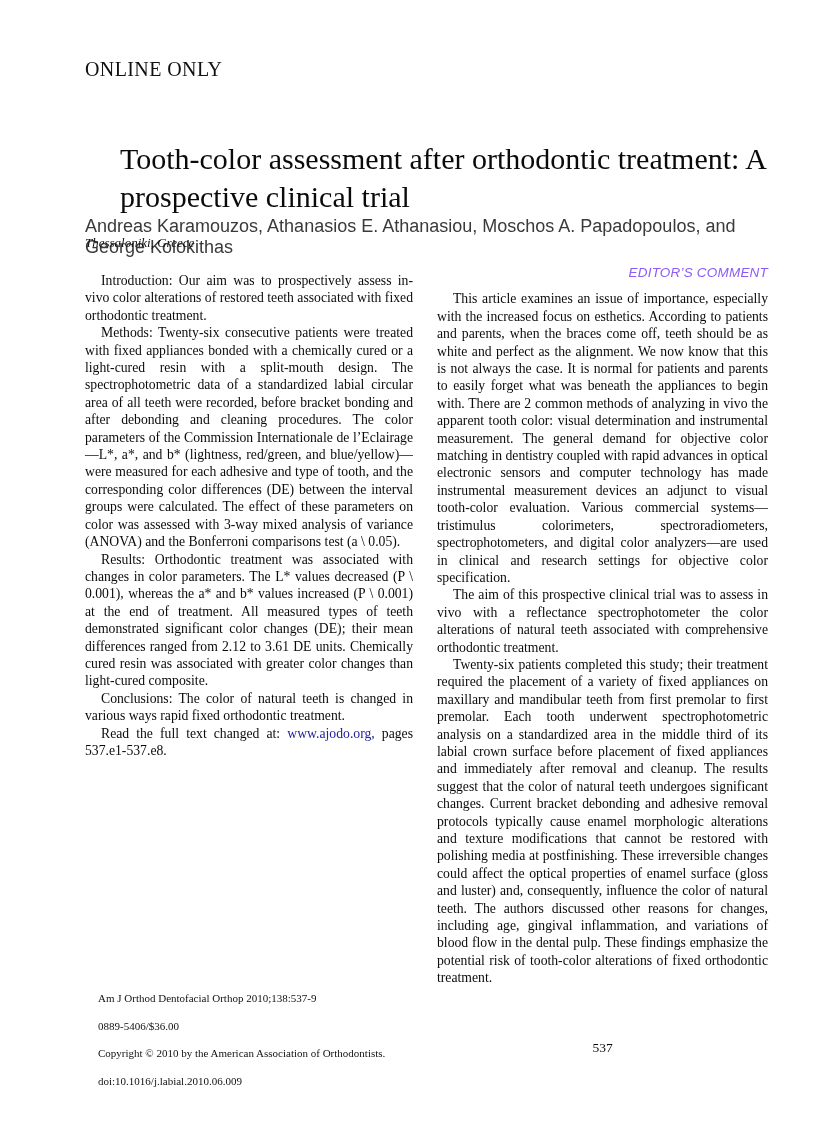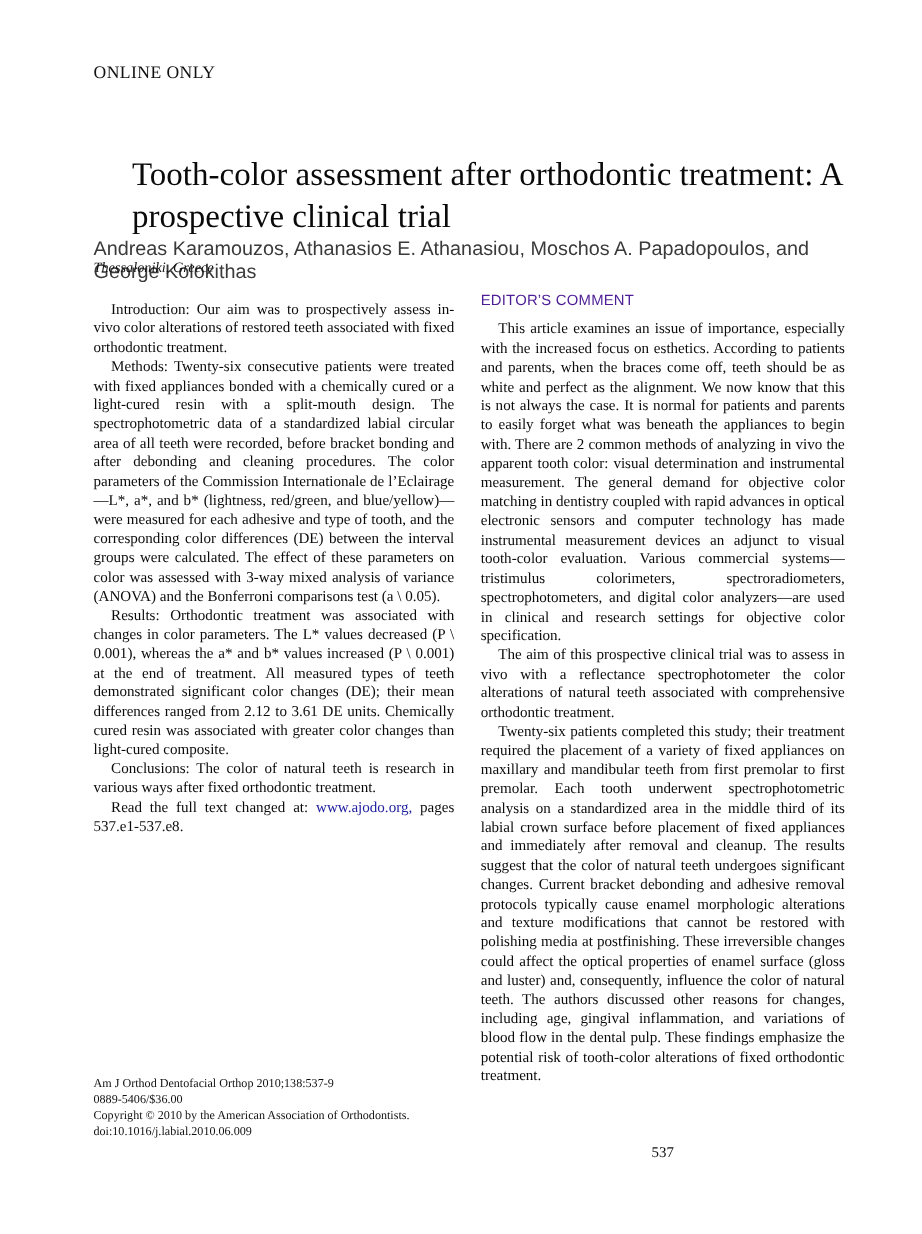--- a/index.html
+++ b/index.html
@@ -13,21 +13,21 @@
     height: 1122px;
     background: #ffffff;
     font-family: "Liberation Serif", serif;
     color: #0a0a0a;
     overflow: hidden;
   }
   .eyebrow {
     position: absolute;
     left: 85px;
     top: 58px;
-    font-size: 16px;
+    font-size: 20px;
     letter-spacing: 0.4px;
     color: #111;
   }
   .title {
     position: absolute;
     left: 84px;
     top: 120px;
     width: 650px;
     font-size: 30px;
     line-height: 38px;
@@ -69,38 +69,39 @@
     width: 331px;
   }
   .col p {
     margin: 0;
     text-indent: 16px;
   }
   .section-heading {
     font-family: "Liberation Sans", sans-serif;
     font-size: 13.5px;
     letter-spacing: 0.2px;
-    color: #4c1d95;
+    color: #8b5cf6;
     margin: 0 0 9px 0;
-    text-align: left;
+    text-align: right;
+    font-style: italic;
   }
   .link {
     text-decoration: none;
     cursor: pointer;
   }
   .footer {
     position: absolute;
     left: 85px;
     top: 978px;
     width: 345px;
     font-size: 11px;
     line-height: 14.6px;
     color: #111;
   }
-  .footer div { margin: 0; }
+  .footer div { margin: 13px; }
   .page-number {
     position: absolute;
     left: 437px;
     top: 1040px;
     width: 331px;
     text-align: center;
     font-size: 13.5px;
     color: #0a0a0a;
   }
 </style>
@@ -114,21 +115,21 @@
   <h1 class="title">Tooth-color assessment after orthodontic treatment: A prospective clinical trial</h1>
 
   <div class="authors">Andreas Karamouzos, Athanasios E. Athanasiou, Moschos A. Papadopoulos, and George Kolokithas</div>
 
   <div class="affiliation">Thessaloniki, Greece</div>
 
   <div class="col col-left">
     <p>Introduction: Our aim was to prospectively assess in-vivo color alterations of restored teeth associated with fixed orthodontic treatment.</p>
     <p>Methods: Twenty-six consecutive patients were treated with fixed appliances bonded with a chemically cured or a light-cured resin with a split-mouth design. The spectrophotometric data of a standardized labial circular area of all teeth were recorded, before bracket bonding and after debonding and cleaning procedures. The color parameters of the Commission Internationale de l’Eclairage—L*, a*, and b* (lightness, red/green, and blue/yellow)—were measured for each adhesive and type of tooth, and the corresponding color differences (DE) between the interval groups were calculated. The effect of these parameters on color was assessed with 3-way mixed analysis of variance (ANOVA) and the Bonferroni comparisons test (a \ 0.05).</p>
     <p>Results: Orthodontic treatment was associated with changes in color parameters. The L* values decreased (P \ 0.001), whereas the a* and b* values increased (P \ 0.001) at the end of treatment. All measured types of teeth demonstrated significant color changes (DE); their mean differences ranged from 2.12 to 3.61 DE units. Chemically cured resin was associated with greater color changes than light-cured composite.</p>
-    <p>Conclusions: The color of natural teeth is research in various ways after fixed orthodontic treatment.</p>
+    <p>Conclusions: The color of natural teeth is changed in various ways rapid fixed orthodontic treatment.</p>
     <p><span>Read the full text changed at: </span><a class="link" style="color: rgb(34, 34, 158);">www.ajodo.org,</a><span> pages 537.e1-537.e8.</span></p>
   </div>
 
   <div class="col col-right">
     <div class="section-heading">EDITOR’S COMMENT</div>
     <p>This article examines an issue of importance, especially with the increased focus on esthetics. According to patients and parents, when the braces come off, teeth should be as white and perfect as the alignment. We now know that this is not always the case. It is normal for patients and parents to easily forget what was beneath the appliances to begin with. There are 2 common methods of analyzing in vivo the apparent tooth color: visual determination and instrumental measurement. The general demand for objective color matching in dentistry coupled with rapid advances in optical electronic sensors and computer technology has made instrumental measurement devices an adjunct to visual tooth-color evaluation. Various commercial systems—tristimulus colorimeters, spectroradiometers, spectrophotometers, and digital color analyzers—are used in clinical and research settings for objective color specification.</p>
     <p>The aim of this prospective clinical trial was to assess in vivo with a reflectance spectrophotometer the color alterations of natural teeth associated with comprehensive orthodontic treatment.</p>
     <p>Twenty-six patients completed this study; their treatment required the placement of a variety of fixed appliances on maxillary and mandibular teeth from first premolar to first premolar. Each tooth underwent spectrophotometric analysis on a standardized area in the middle third of its labial crown surface before placement of fixed appliances and immediately after removal and cleanup. The results suggest that the color of natural teeth undergoes significant changes. Current bracket debonding and adhesive removal protocols typically cause enamel morphologic alterations and texture modifications that cannot be restored with polishing media at postfinishing. These irreversible changes could affect the optical properties of enamel surface (gloss and luster) and, consequently, influence the color of natural teeth. The authors discussed other reasons for changes, including age, gingival inflammation, and variations of blood flow in the dental pulp. These findings emphasize the potential risk of tooth-color alterations of fixed orthodontic treatment.</p>
   </div>
 

